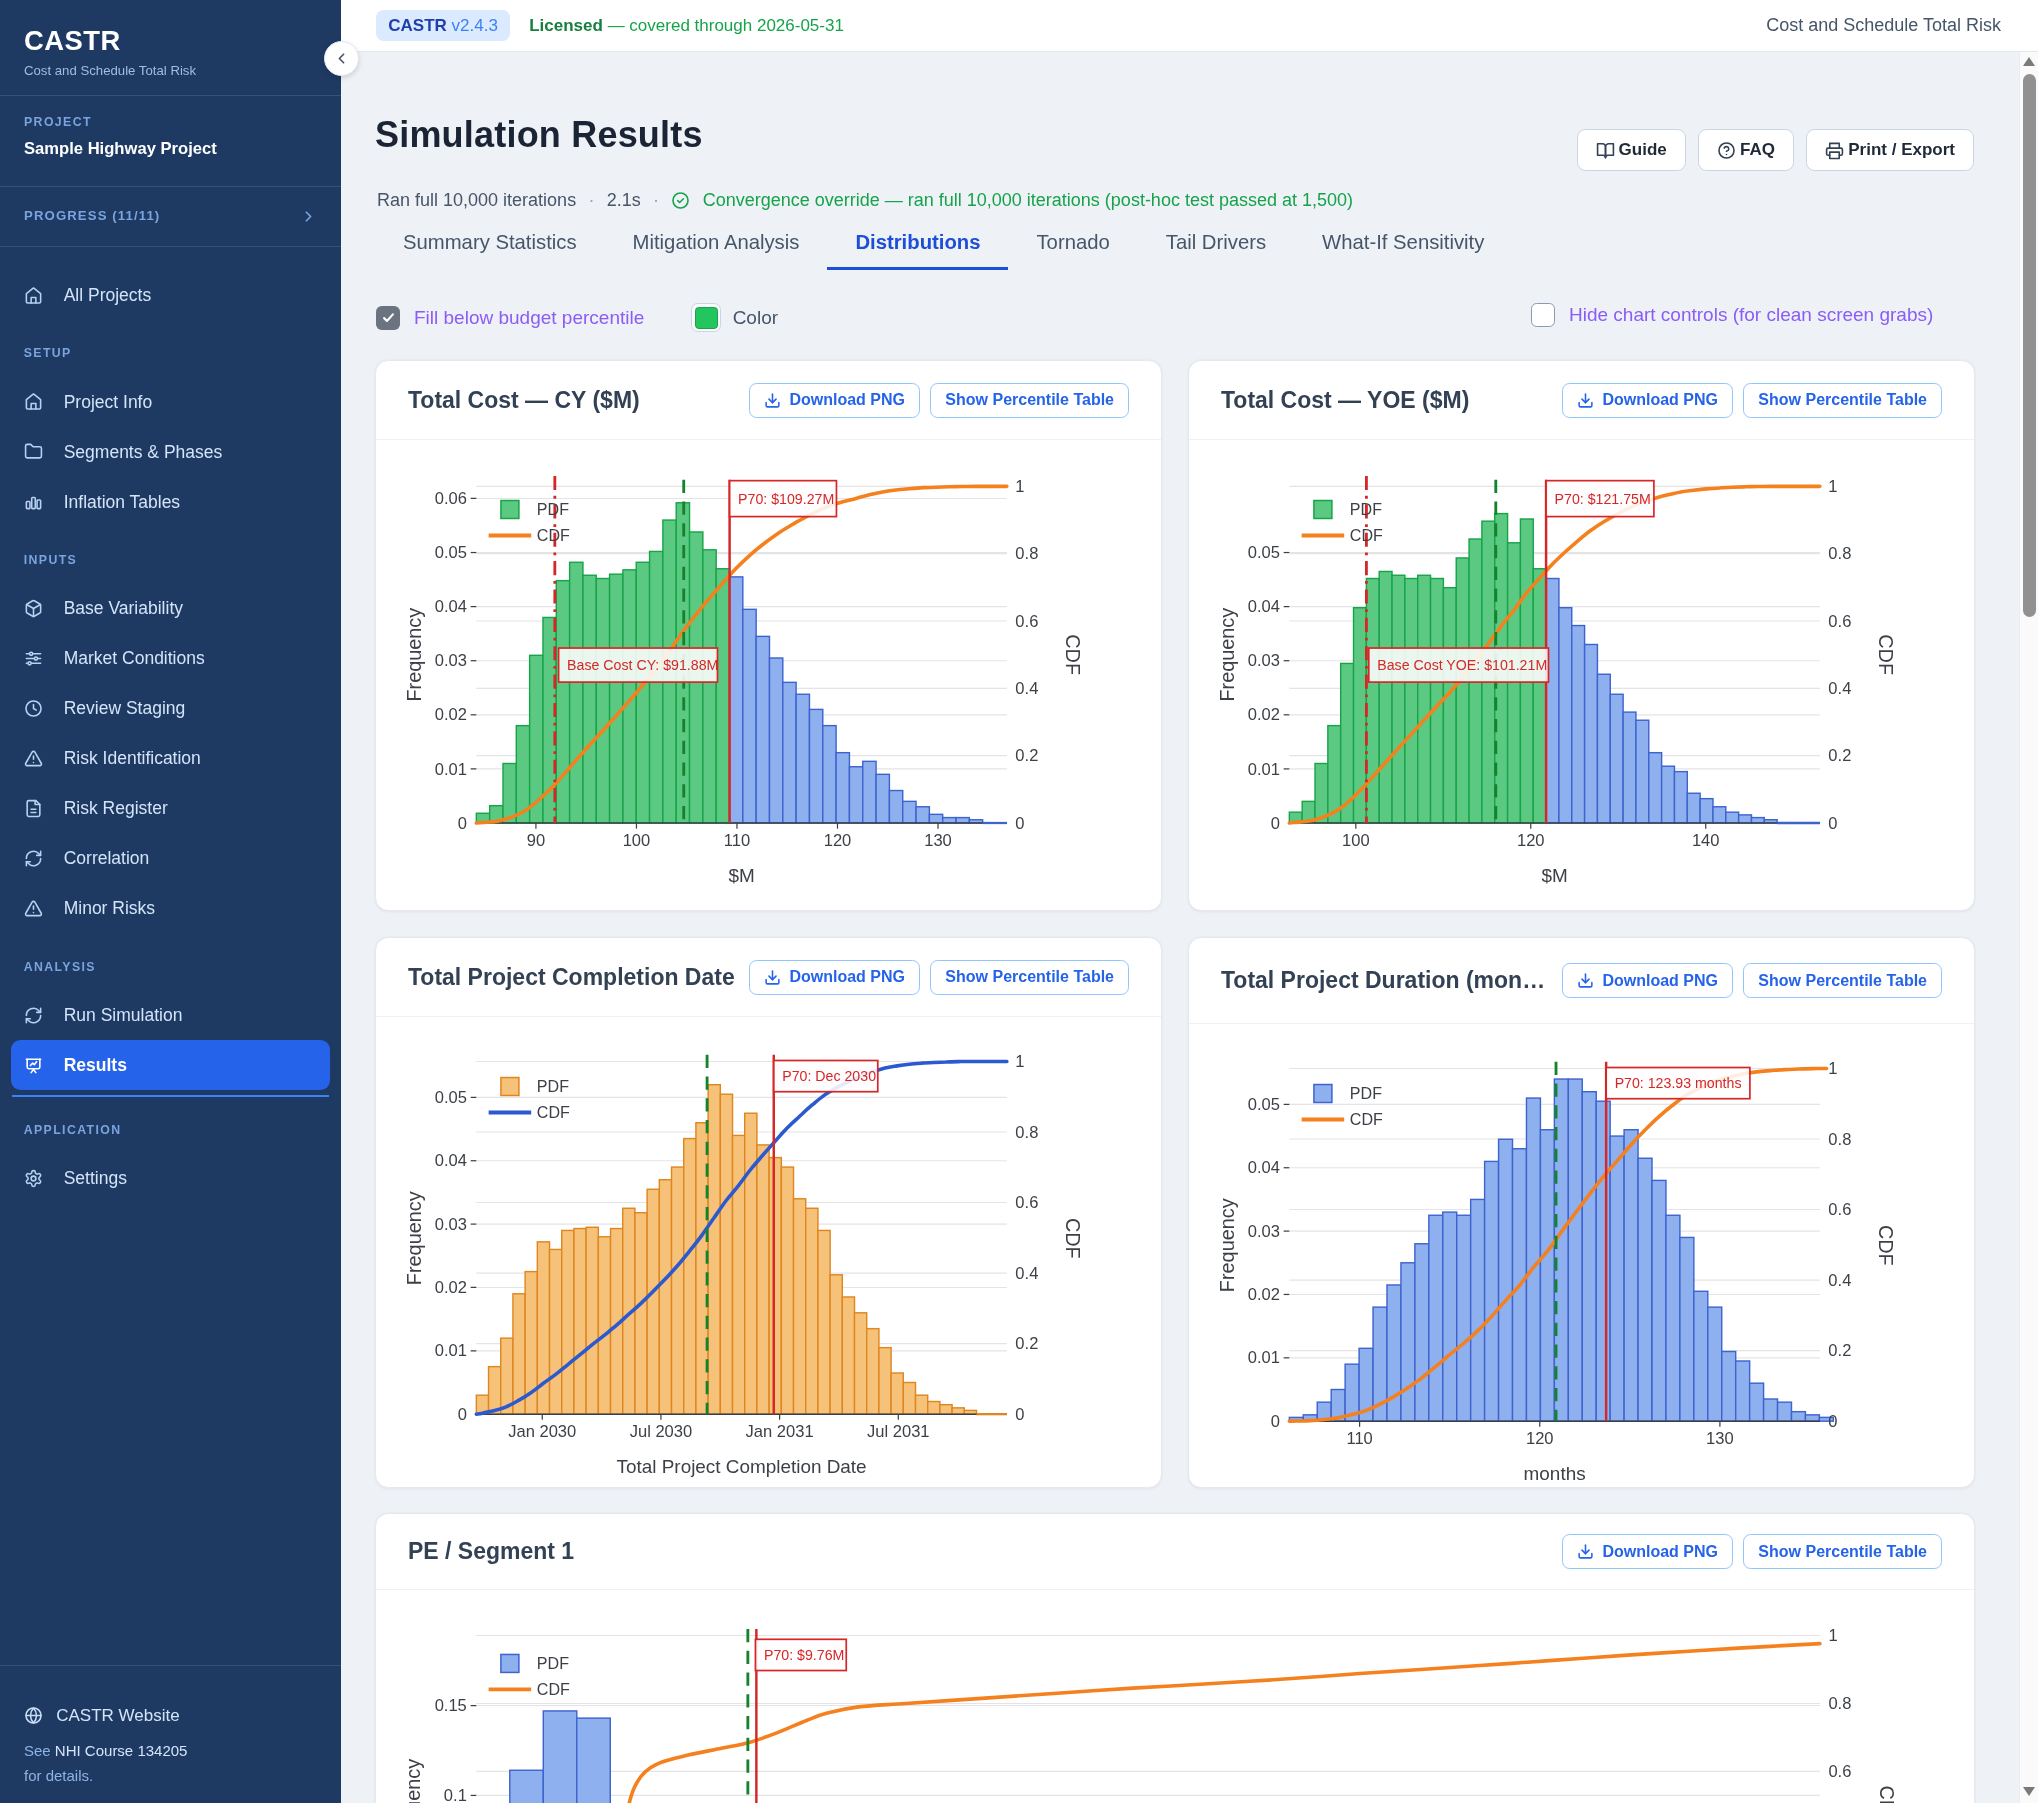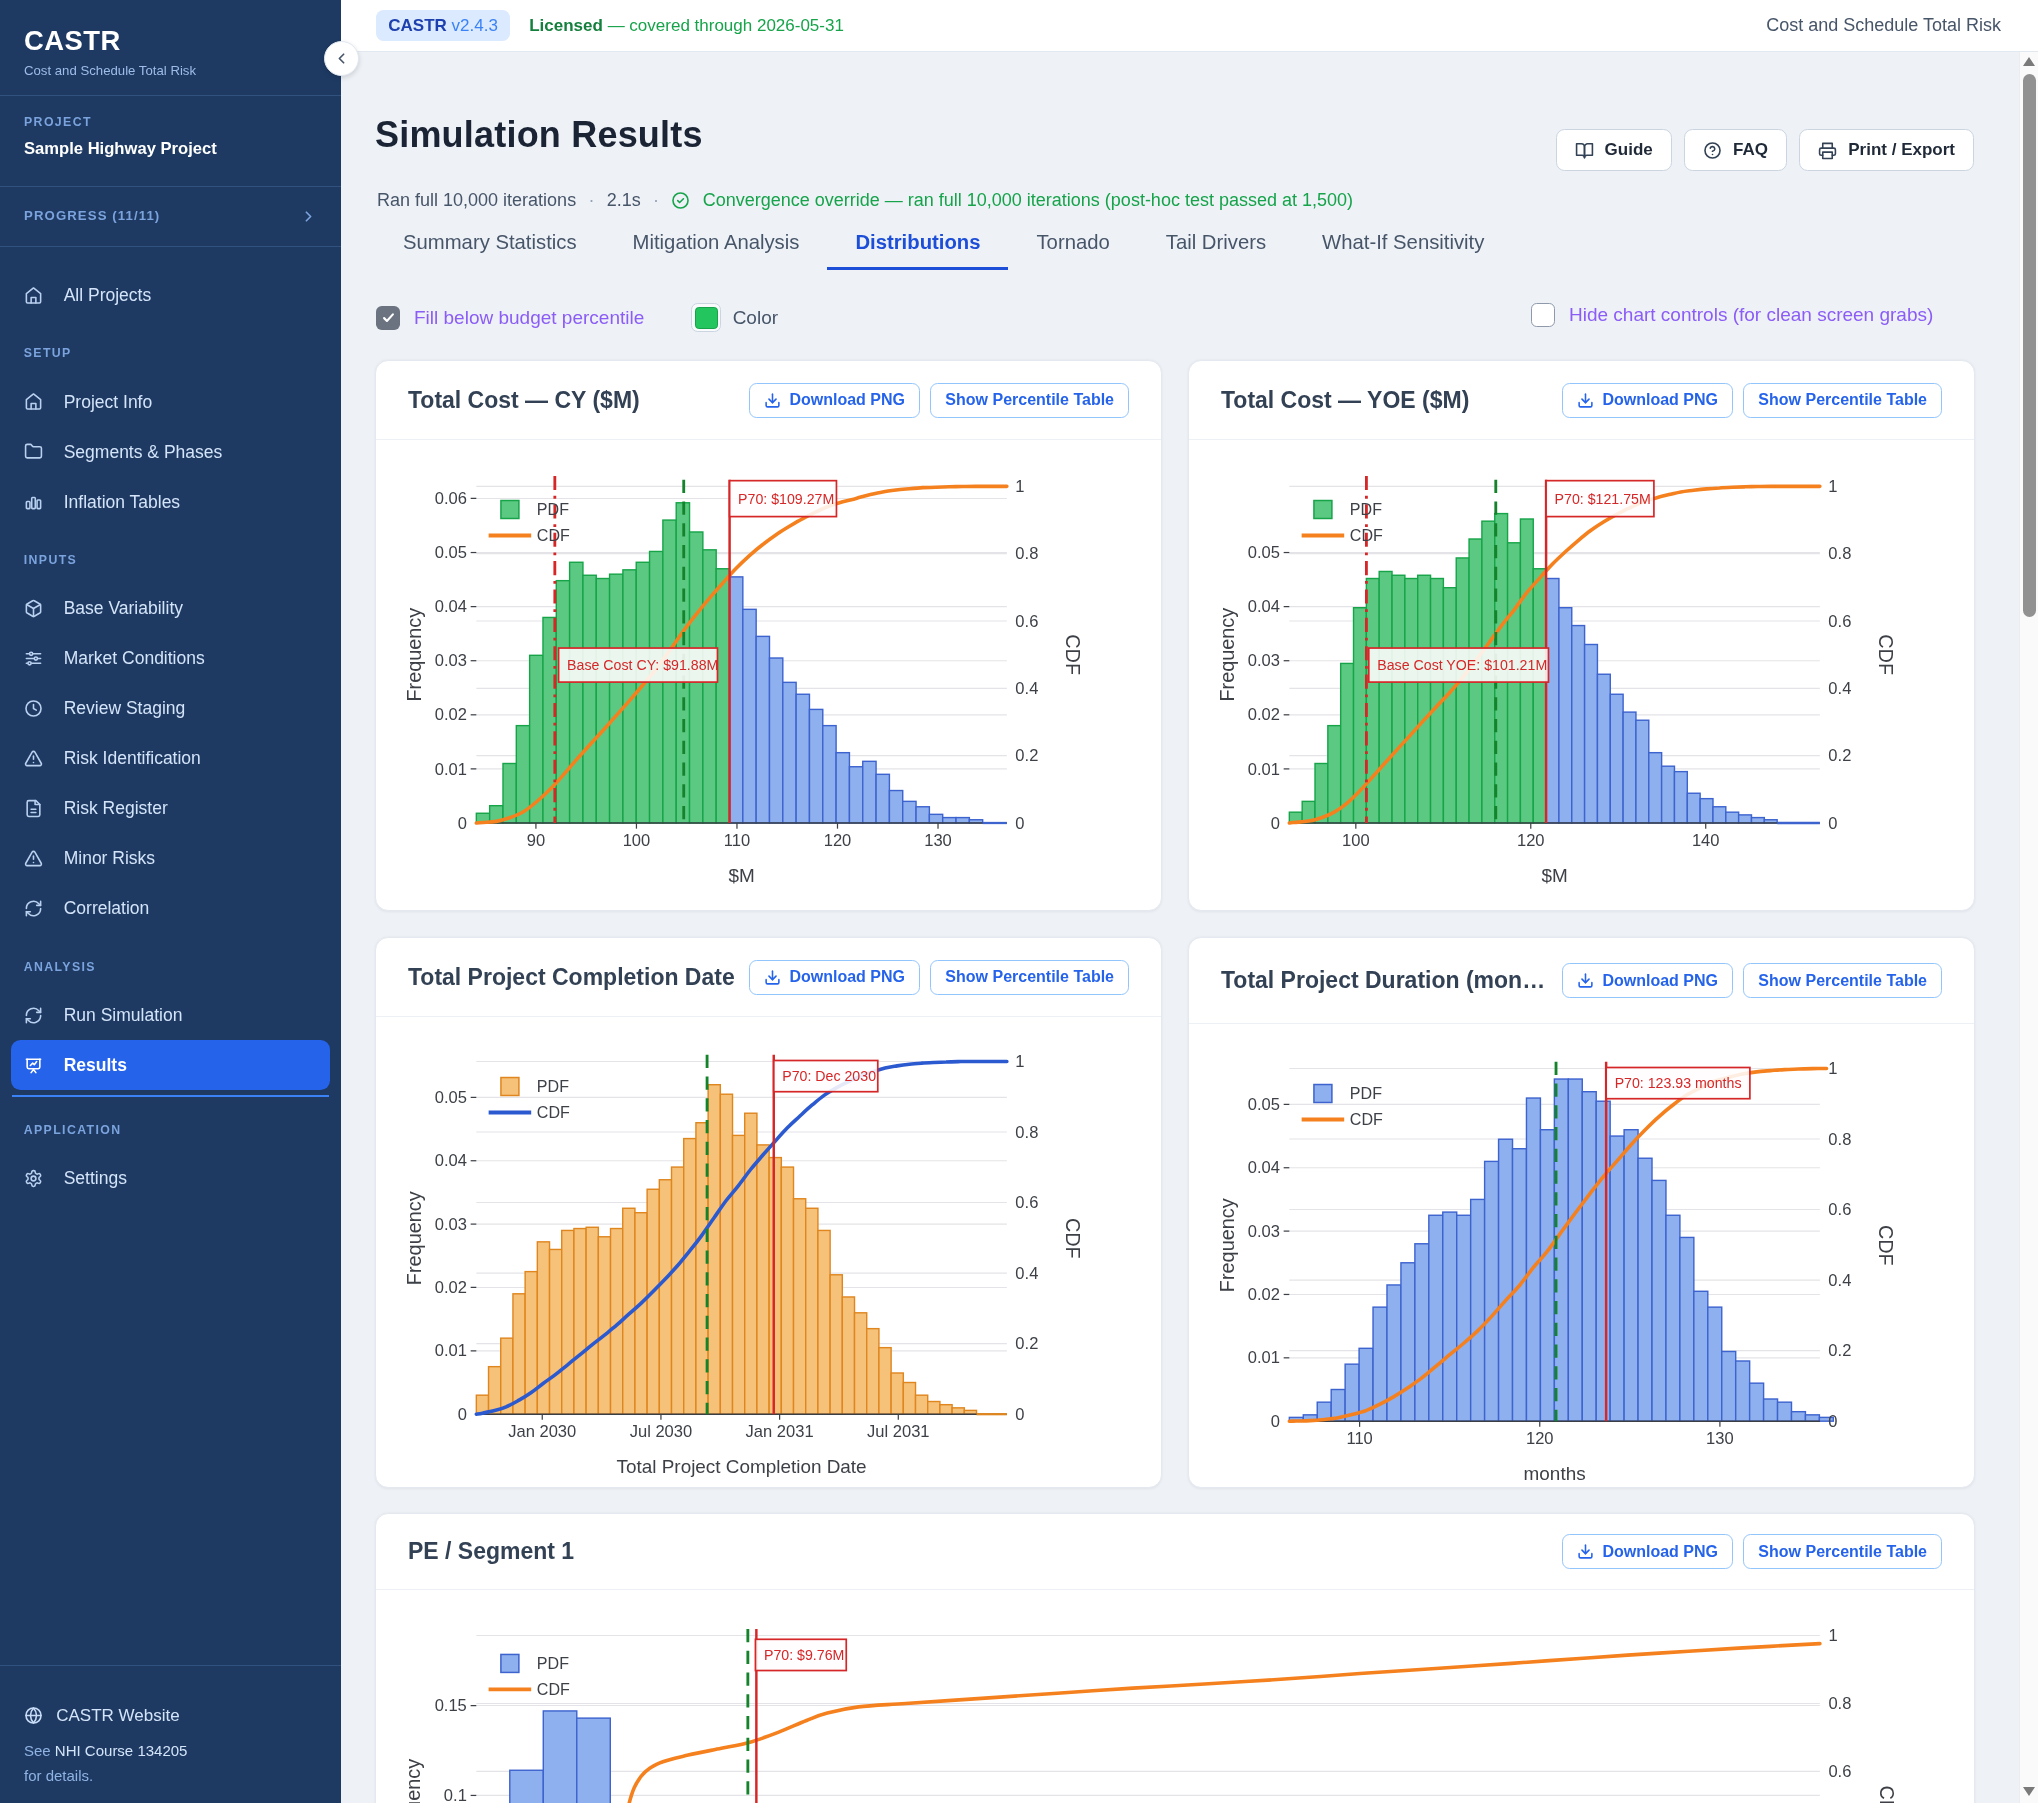--- a/index.html
+++ b/index.html
@@ -27,21 +27,21 @@
 .lic{margin-left:19px;font-size:17px;color:#16a34a}
 .lic b{color:#15803d;font-weight:bold}
 .tb-right{margin-left:auto;margin-right:38px;font-size:18px;color:#475569}
 .content{position:absolute;left:341px;top:52px;width:1679px;height:1752px}
 .h1{position:absolute;left:34px;top:62px;font-size:36px;font-weight:bold;color:#1a2434;letter-spacing:0.2px}
 .subrow{position:absolute;left:36px;top:138px;display:flex;align-items:center;gap:12.3px;font-size:18px}
 .subrow .gray{color:#475569}
 .subrow .dot{color:#94a3b8}
 .subrow .green{color:#16a34a}
 .hbtns{position:absolute;right:46px;top:77px;display:flex;gap:12.3px}
-.btn{display:flex;align-items:center;gap:11px;background:#fff;border:0.9px solid #cbd5e1;border-radius:8.5px;height:42px;padding:0 18px;font-size:17px;font-weight:600;color:#1f2937}
+.btn{display:flex;align-items:center;gap:4px;background:#fff;border:0.9px solid #cbd5e1;border-radius:8.5px;height:42px;padding:0 18px;font-size:17px;font-weight:600;color:#1f2937}
 .tabs{position:absolute;left:34px;top:168px;display:flex}
 .tab{font-size:20.3px;color:#475569;font-weight:500;padding:9.5px 28px 13.2px;line-height:24px;white-space:nowrap}
 .tab.active{color:#1d4ed8;font-weight:bold;border-bottom:3.8px solid #1d4ed8}
 .controls{position:absolute;left:35px;top:251px;width:1609px;display:flex;align-items:center}
 .cb{width:24px;height:24px;border-radius:5.7px;display:inline-flex;align-items:center;justify-content:center}
 .cb.checked{background:#6b7280}
 .cb.un{background:#fff;border:1.4px solid #8e9aab;width:24px;height:24px}
 .clab{margin-left:14px;font-size:19px}
 .clab.dark{color:#8b5cf6}
 .clab.gray2{color:#475569;margin-left:11.4px}
@@ -144,34 +144,34 @@
         <svg width="19" height="19" viewBox="0 0 24 24" fill="none" stroke="#b9d0ef" stroke-width="2" stroke-linecap="round" stroke-linejoin="round">
           <path d="M15 2H6a2 2 0 0 0-2 2v16a2 2 0 0 0 2 2h12a2 2 0 0 0 2-2V7Z"></path>
           <path d="M14 2v5h6"></path>
           <path d="M9 13h6"></path>
           <path d="M9 17h6"></path>
         </svg>
         <span>Risk Register</span>
       </div>
     <div class="nav-item">
         <svg width="19" height="19" viewBox="0 0 24 24" fill="none" stroke="#b9d0ef" stroke-width="2" stroke-linecap="round" stroke-linejoin="round">
-          <path d="m21.73 18-8-14a2 2 0 0 0-3.48 0l-8 14A2 2 0 0 0 4 21h16a2 2 0 0 0 1.73-3Z"></path>
-          <path d="M12 9v4"></path>
-          <path d="M12 17h.01"></path>
-        </svg>
-        <span>Minor Risks</span>
-      </div>
-    <div class="nav-item">
-        <svg width="19" height="19" viewBox="0 0 24 24" fill="none" stroke="#b9d0ef" stroke-width="2" stroke-linecap="round" stroke-linejoin="round">
           <path d="M3 12a9 9 0 0 1 15.74-6L21 8"></path>
           <path d="M21 3v5h-5"></path>
           <path d="M21 12a9 9 0 0 1-15.74 6L3 16"></path>
           <path d="M3 21v-5h5"></path>
         </svg>
         <span>Correlation</span>
+      </div>
+    <div class="nav-item">
+        <svg width="19" height="19" viewBox="0 0 24 24" fill="none" stroke="#b9d0ef" stroke-width="2" stroke-linecap="round" stroke-linejoin="round">
+          <path d="m21.73 18-8-14a2 2 0 0 0-3.48 0l-8 14A2 2 0 0 0 4 21h16a2 2 0 0 0 1.73-3Z"></path>
+          <path d="M12 9v4"></path>
+          <path d="M12 17h.01"></path>
+        </svg>
+        <span>Minor Risks</span>
       </div>
     <div class="nav-sec">ANALYSIS</div>
     <div class="nav-item">
         <svg width="19" height="19" viewBox="0 0 24 24" fill="none" stroke="#b9d0ef" stroke-width="2" stroke-linecap="round" stroke-linejoin="round">
           <path d="M3 12a9 9 0 0 1 15.74-6L21 8"></path>
           <path d="M21 3v5h-5"></path>
           <path d="M21 12a9 9 0 0 1-15.74 6L3 16"></path>
           <path d="M3 21v-5h5"></path>
         </svg>
         <span>Run Simulation</span>

